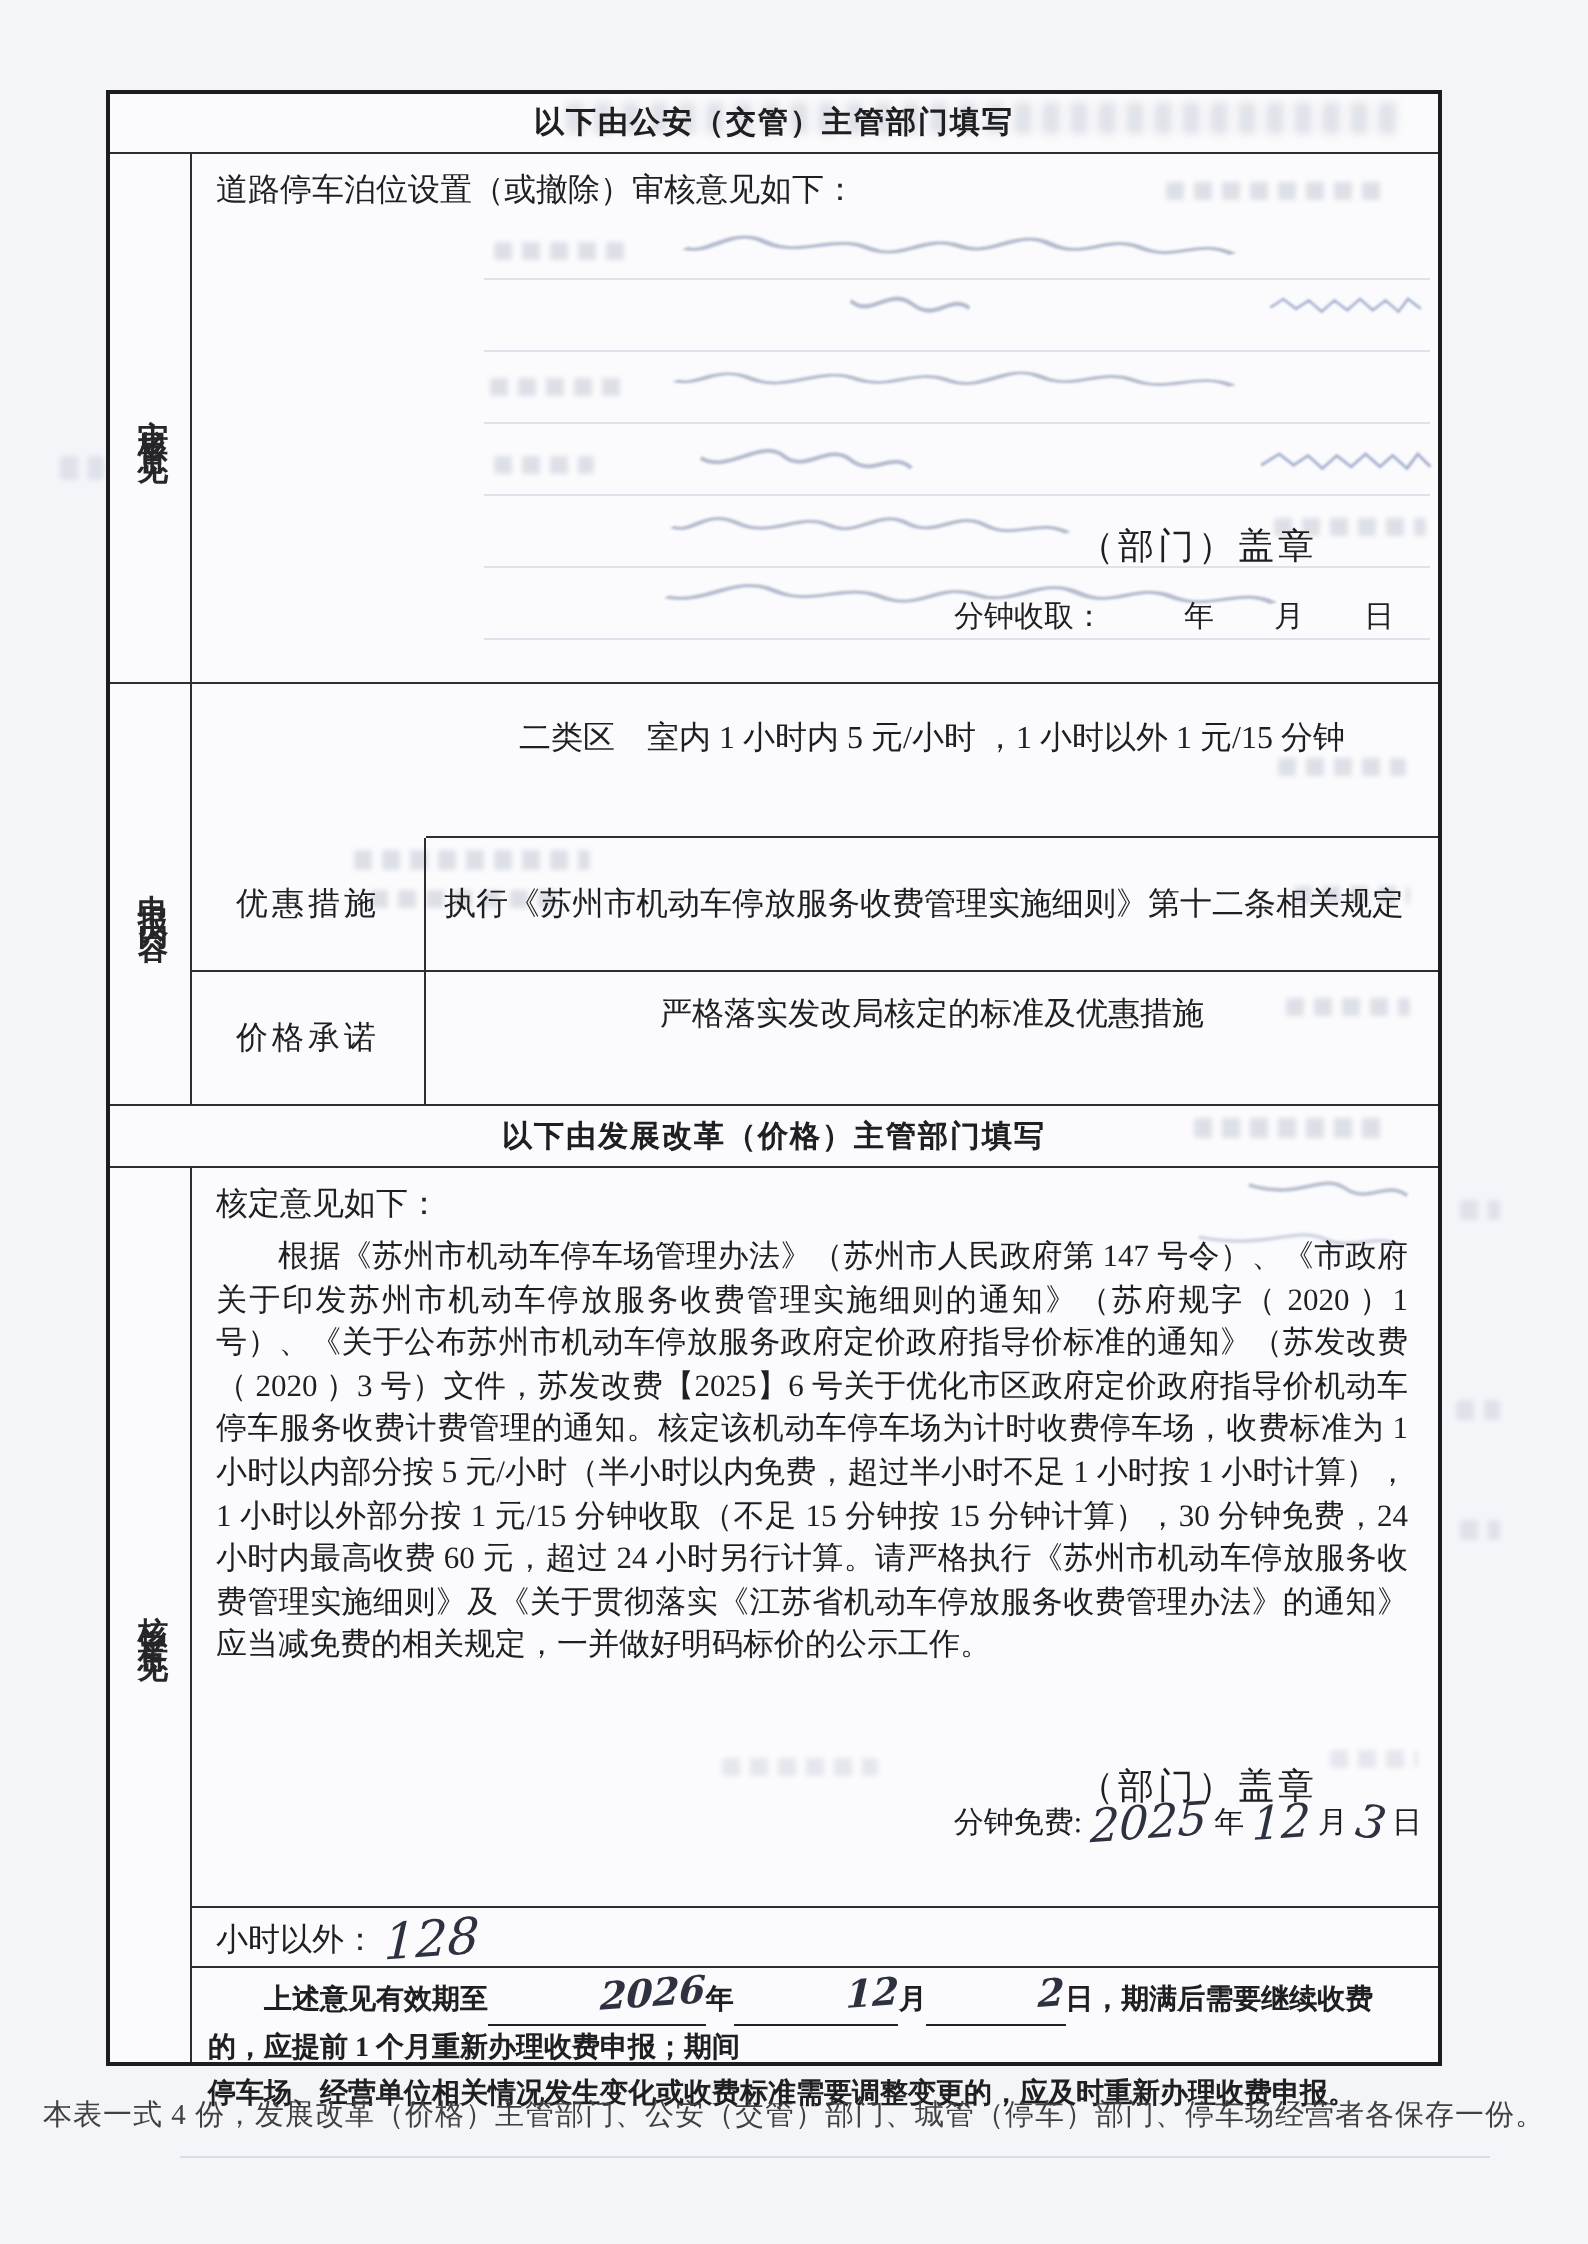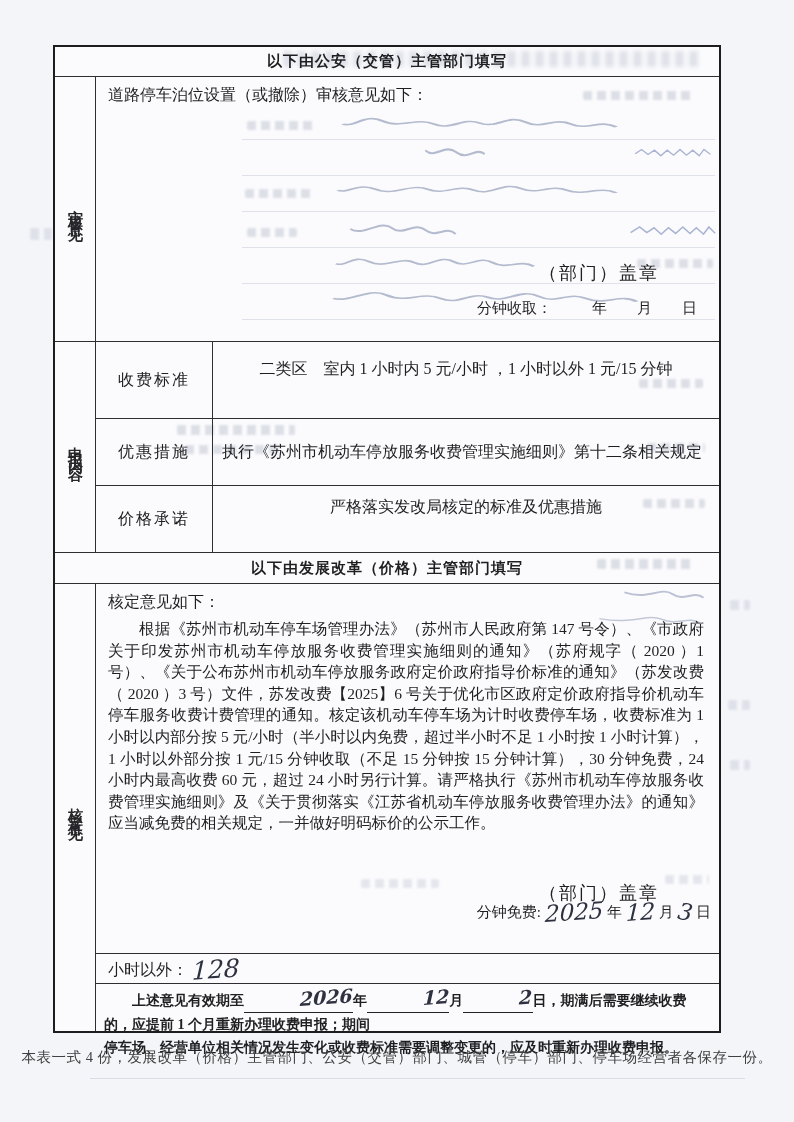--- a/index.html
+++ b/index.html
@@ -166,23 +166,20 @@
       <div class="stamp" style="right:60px;top:184px;">（部门）盖章</div>
       <div class="dateline" style="right:22px;top:222px;">
         <span>分钟收取：</span><span class="gap40"></span><span>年</span><span class="gap30"></span><span>月</span><span class="gap30"></span><span>日</span>
       </div>
     </div>
 
     <div class="cell vlabel br" style="left:0;top:295px;width:41px;height:210px;">
         <span>申报内容</span>
       </div>
 
-    <div class="cell sublabel br bb" style="left:41px;top:295px;width:117px;height:77px;">
-        <span>收费标准</span>
-      </div>
     <div class="cell feeval bb" style="left:158px;top:295px;width:506px;height:77px;"><span>二类区　室内 1 小时内 5 元/小时 ，1 小时以外 1 元/15 分钟</span></div>
 
     <div class="cell sublabel br bb" style="left:41px;top:372px;width:117px;height:67px;">
         <span>优惠措施</span>
       </div>
     <div class="cell sublabel br" style="left:41px;top:439px;width:117px;height:66px;">
         <span>价格承诺</span>
       </div>
 
     <div class="cell discval bb" style="left:158px;top:372px;width:506px;height:67px;">

